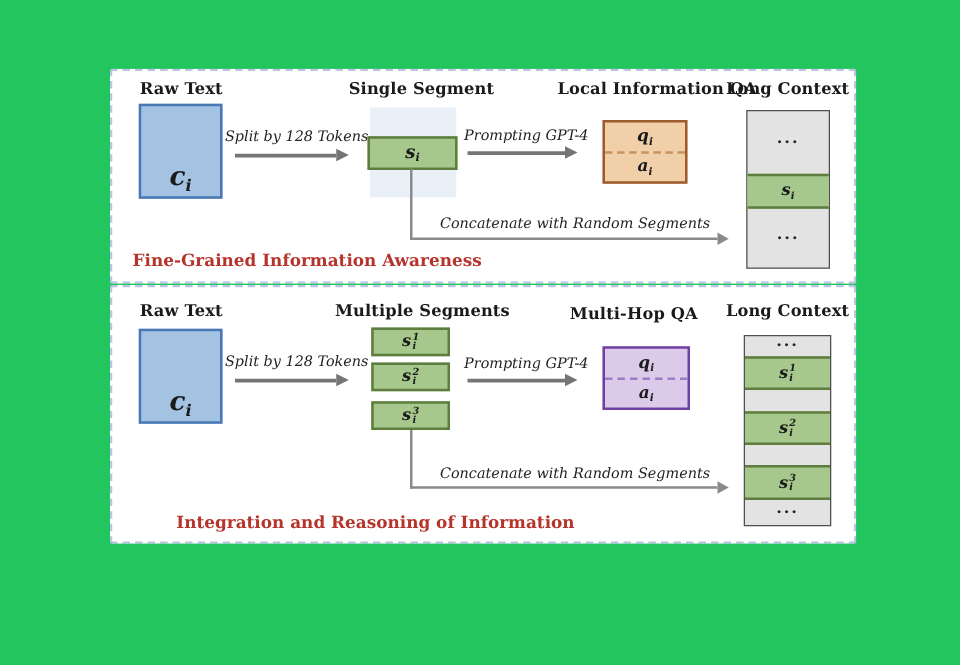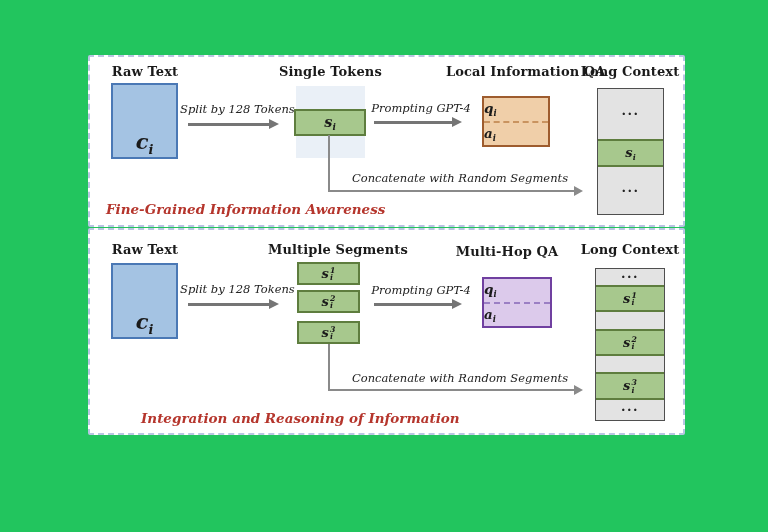--- a/index.html
+++ b/index.html
@@ -11,30 +11,30 @@
   }
   html,body{margin:0;padding:0;background:#fff;}
   .page{position:relative;width:768px;height:532px;background:#22c55e;overflow:hidden;
         font-family:"DejaVu Serif",serif;color:#1a1a1a;}
   .panel{position:absolute;border:2px dashed var(--panel-border);border-radius:2px;background:#fff;}
   .panel.upper{left:88px;top:55px;width:593px;height:168px;}
   .panel.lower{left:88px;top:228px;width:593px;height:203px;}
   .abs{position:absolute;}
   .title{font-size:13px;font-weight:bold;text-align:center;letter-spacing:.1px;white-space:nowrap;}
   .ital{font-size:11.5px;font-style:italic;text-align:center;white-space:nowrap;color:#222;}
-  .redlab{font-size:13.5px;font-weight:bold;font-style:italic;color:var(--red-label);white-space:nowrap;}
+  .redlab{font-size:13.5px;font-weight:bold;color:var(--red-label);white-space:nowrap;}
 
   .bluebox{background:var(--blue-fill);border:2px solid var(--blue-border);
            display:flex;align-items:flex-end;justify-content:center;}
   .palecol{background:var(--pale-fill);}
   .seg{background:var(--green-fill);border:2px solid var(--green-border);
        display:flex;align-items:center;justify-content:center;box-sizing:border-box;}
 
   .qabox{box-sizing:border-box;display:flex;flex-direction:column;}
-  .qabox .half{flex:1;display:flex;align-items:center;justify-content:flex-start;}
+  .qabox .half{flex:1;display:flex;align-items:center;justify-content:center;}
   .qabox.orange{background:var(--orange-fill);border:2px solid var(--orange-border);}
   .qabox.orange .half+.half{border-top:2px dashed var(--orange-divider);}
   .qabox.purple{background:var(--purple-fill);border:2px solid var(--purple-border);}
   .qabox.purple .half+.half{border-top:2px dashed var(--purple-divider);}
 
   .ctxcol{box-sizing:border-box;background:var(--gray-fill);border:1.5px solid var(--gray-border);
           display:flex;flex-direction:column;}
   .ctxcol .cell{display:flex;align-items:center;justify-content:center;box-sizing:border-box;}
   .ctxcol .cell.green{background:var(--green-fill);border-top:2px solid var(--green-border);
                       border-bottom:2px solid var(--green-border);}
@@ -113,21 +113,21 @@
     <div class="abs title u-rawtitle">Raw Text</div>
 
     <div class="abs bluebox u-bluebox">
       <span class="mv fs20"><span>c</span><span class="sb1">i</span></span>
     </div>
 
     <div class="abs ital u-splitlab">Split by 128 Tokens</div>
     <div class="abs hline u-splitline"></div>
     <div class="abs ahead u-splithead"></div>
 
-    <div class="abs title u-segtitle">Single Tokens</div>
+    <div class="abs title u-segtitle">Single Segment</div>
     <div class="abs palecol u-palecol"></div>
     <div class="abs seg u-seg">
       <span class="mv fs14"><span>s</span><span class="sb1">i</span></span>
     </div>
 
     <div class="abs ital u-promptlab">Prompting GPT-4</div>
     <div class="abs hline u-promptline"></div>
     <div class="abs ahead u-prompthead"></div>
 
     <div class="abs title u-qatitle">Local Information QA</div>

